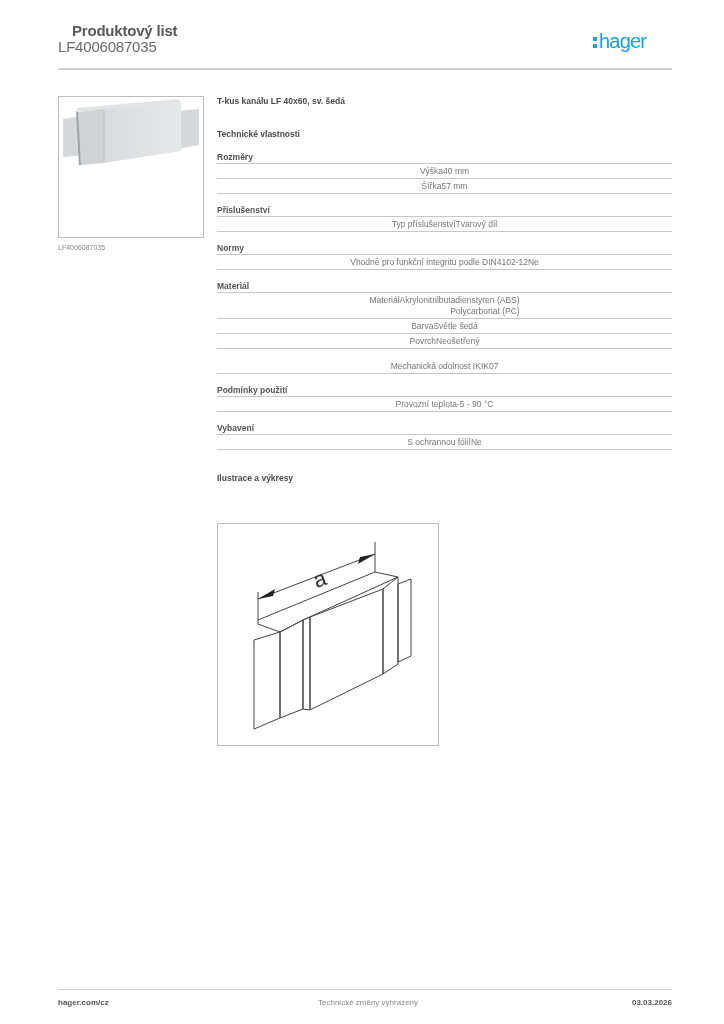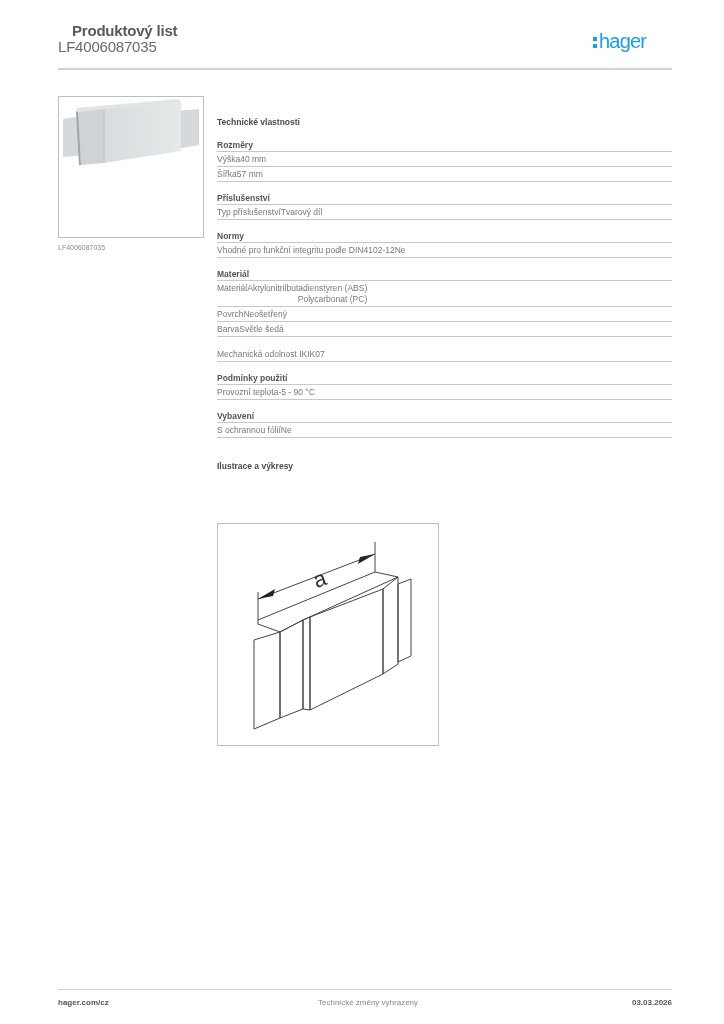--- a/index.html
+++ b/index.html
@@ -17,21 +17,21 @@
 
     .product-photo { position: absolute; left: 58px; top: 96px; width: 146px; height: 142px; border: 1px solid #bdbdbd; background: #fff; }
     .product-caption { position: absolute; left: 58px; top: 244px; font-size: 7px; color: #8a8a8a; }
 
     .main { position: absolute; left: 217px; top: 96px; width: 455px; }
     .product-name { font-size: 8.5px; font-weight: bold; color: #4a4a4a; height: 12px; }
     .section-main-title { font-size: 8.5px; font-weight: bold; color: #4a4a4a; margin-top: 21px; height: 12px; }
 
     .group { margin-top: 10px; }
     .group-title { font-size: 8.5px; font-weight: bold; color: #555; height: 13px; line-height: 13px; border-bottom: 1px solid #c8c8c8; }
-    .row { display: flex; justify-content: flex-start; align-items: flex-start; font-size: 8.5px; color: #777; border-bottom: 1px solid #c8c8c8; min-height: 15px; line-height: 11px; padding-top: 2px; padding-bottom: 1px; }
+    .row { display: flex; justify-content: center; align-items: flex-start; font-size: 8.5px; color: #777; border-bottom: 1px solid #c8c8c8; min-height: 15px; line-height: 11px; padding-top: 2px; padding-bottom: 1px; }
     .row .val { text-align: right; white-space: pre-line; }
 
     .drawings-title { font-size: 8.5px; font-weight: bold; color: #4a4a4a; margin-top: 23px; height: 12px; }
     .drawing-box { position: absolute; left: 217px; top: 523px; width: 222px; height: 223px; border: 1px solid #bdbdbd; background: #fff; }
 
     .footer-rule { position: absolute; left: 58px; top: 989px; width: 614px; height: 1px; background: #d2d2d2; }
     .footer-left { position: absolute; left: 58px; top: 998px; font-size: 8px; font-weight: bold; color: #555; }
     .footer-center { position: absolute; left: 318px; top: 998px; font-size: 8px; color: #888; }
     .footer-right { position: absolute; right: 52px; top: 998px; font-size: 8px; font-weight: bold; color: #555; }
   </style>
@@ -56,20 +56,21 @@
     <polygon points="17,11 120,2 122,6 19,15" fill="#e2e5e6"></polygon>
     <polygon points="19,15 45,12 45,66 22,68" fill="#cfd3d5"></polygon>
     <polygon points="45,12 122,6 122,54 45,66" fill="url(#gface)"></polygon>
     <line x1="45" y1="12" x2="45" y2="66" stroke="#b8bcbe" stroke-width="0.8"></line>
     <polygon points="19,15 22,68 20,68 17,14" fill="#9ea3a6"></polygon>
   </svg>
 </div>
 <div class="product-caption">LF4006087035</div>
 
 <div class="main">
+  <div class="product-name">T-kus kanálu LF 40x60, sv. šedá</div>
   <div class="section-main-title">Technické vlastnosti</div>
 
   <div class="group">
     <div class="group-title">Rozměry</div>
     <div class="row">
         <span>Výška</span>
         <span class="val">40 mm</span>
       </div>
     <div class="row">
         <span>Šířka</span>
@@ -94,26 +95,26 @@
   </div>
 
   <div class="group">
     <div class="group-title">Materiál</div>
     <div class="row">
         <span>Materiál</span>
         <span class="val">Akrylonitrilbutadienstyren (ABS)
 Polycarbonat (PC)</span>
       </div>
     <div class="row">
+        <span>Barva</span>
+        <span class="val">Světle šedá</span>
+      </div>
+    <div class="row">
         <span>Povrch</span>
         <span class="val">Neošetřený</span>
-      </div>
-    <div class="row">
-        <span>Barva</span>
-        <span class="val">Světle šedá</span>
       </div>
   </div>
 
   <div class="group">
     <div class="row">
         <span>Mechanická odolnost IK</span>
         <span class="val">IK07</span>
       </div>
   </div>
 

